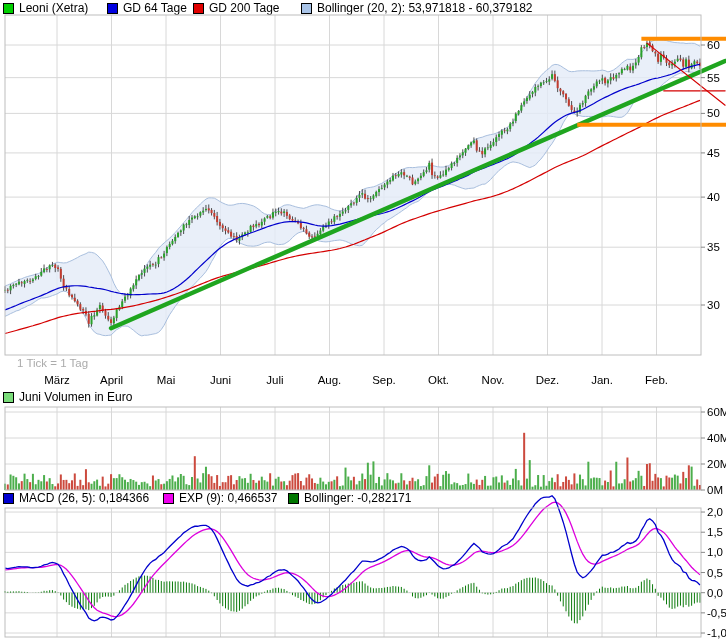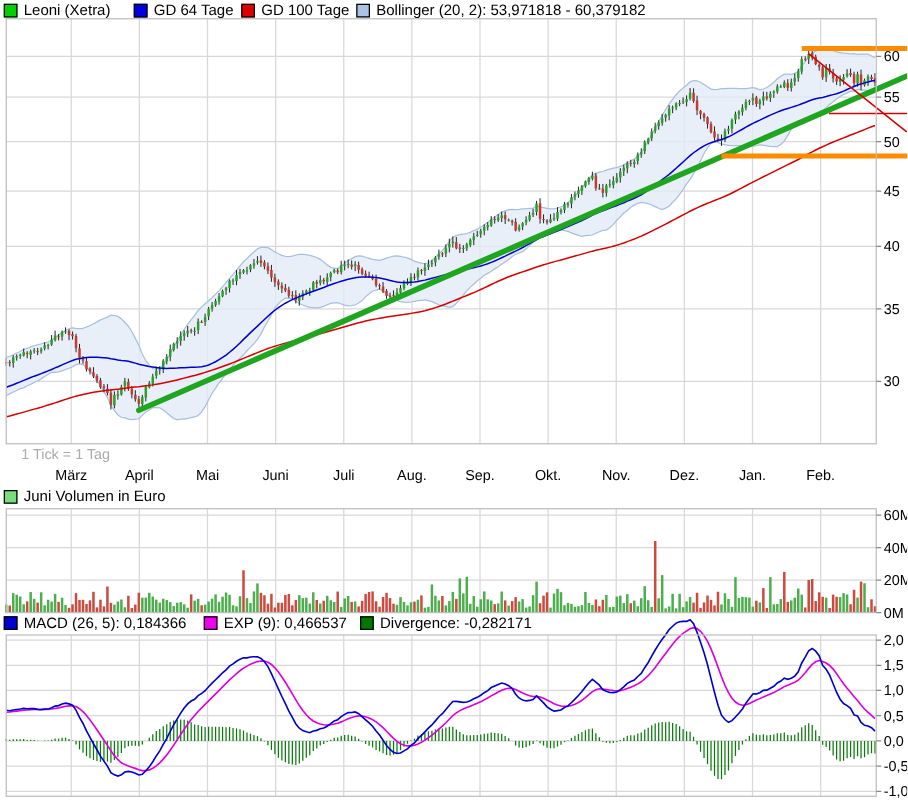--- a/index.html
+++ b/index.html
@@ -17,43 +17,43 @@
   <div class="legend-item" style="left:3px;top:2px">
     <span class="swatch" style="background: rgb(0, 207, 0);"></span>
     <span>Leoni (Xetra)</span>
   </div>
   <div class="legend-item" style="left:107px;top:2px">
     <span class="swatch" style="background: rgb(0, 0, 224);"></span>
     <span>GD 64 Tage</span>
   </div>
   <div class="legend-item" style="left:193px;top:2px">
     <span class="swatch" style="background: rgb(224, 0, 0);"></span>
-    <span>GD 100 Tage</span>
+    <span>GD 200 Tage</span>
   </div>
-  <div class="legend-item" style="left:285px;top:2px">
+  <div class="legend-item" style="left:301px;top:2px">
     <span class="swatch" style="background: rgb(169, 196, 232);"></span>
     <span>Bollinger (20, 2): 53,971818 - 60,379182</span>
   </div>
 
   <div class="legend-item" style="left:3px;top:391px">
     <span class="swatch" style="background: rgb(122, 220, 122);"></span>
     <span>Juni Volumen in Euro</span>
   </div>
 
   <div class="legend-item" style="left:3px;top:492px">
     <span class="swatch" style="background: rgb(0, 0, 208);"></span>
     <span>MACD (26, 5): 0,184366</span>
   </div>
   <div class="legend-item" style="left:163px;top:492px">
     <span class="swatch" style="background: rgb(238, 0, 238);"></span>
     <span>EXP (9): 0,466537</span>
   </div>
   <div class="legend-item" style="left:288px;top:492px">
     <span class="swatch" style="background: rgb(0, 119, 0);"></span>
-    <span>Divergence: -0,282171</span>
+    <span>Bollinger: -0,282171</span>
   </div>
 
   <svg id="cv" width="726" height="640" viewBox="0 0 726 640" style="position:absolute;left:0;top:0">
       <g>
         <line x1="57" y1="15" x2="57" y2="355" stroke="#D8D8D8" stroke-width="1"></line>
         <line x1="57" y1="407" x2="57" y2="490" stroke="#D8D8D8" stroke-width="1"></line>
         <line x1="57" y1="508" x2="57" y2="637" stroke="#D8D8D8" stroke-width="1"></line>
         <line x1="111.5" y1="15" x2="111.5" y2="355" stroke="#D8D8D8" stroke-width="1"></line>
         <line x1="111.5" y1="407" x2="111.5" y2="490" stroke="#D8D8D8" stroke-width="1"></line>
         <line x1="111.5" y1="508" x2="111.5" y2="637" stroke="#D8D8D8" stroke-width="1"></line>

